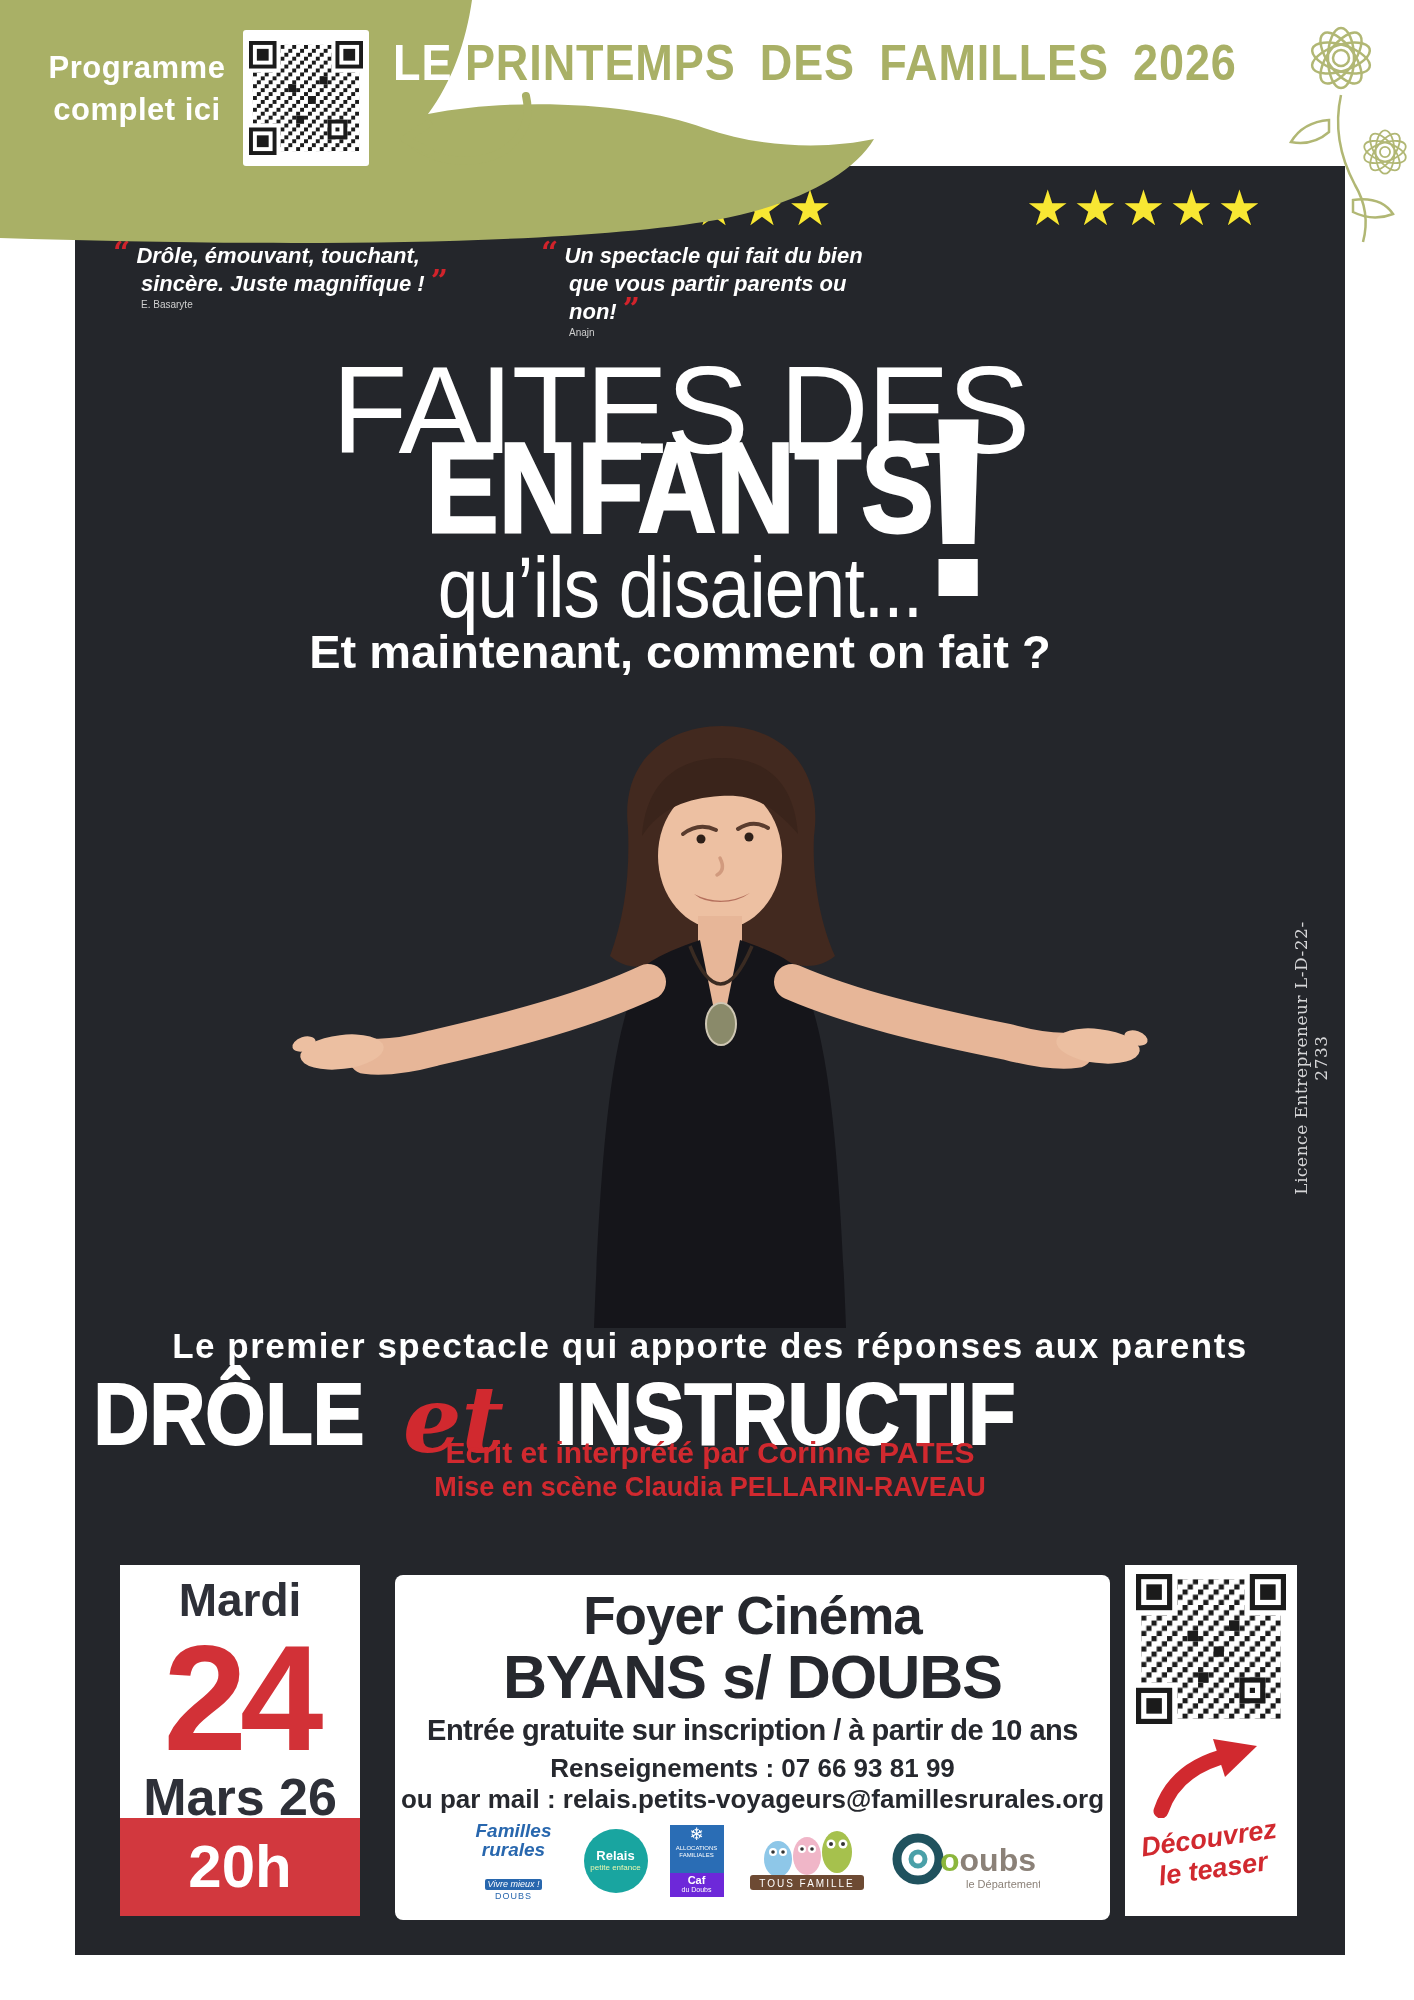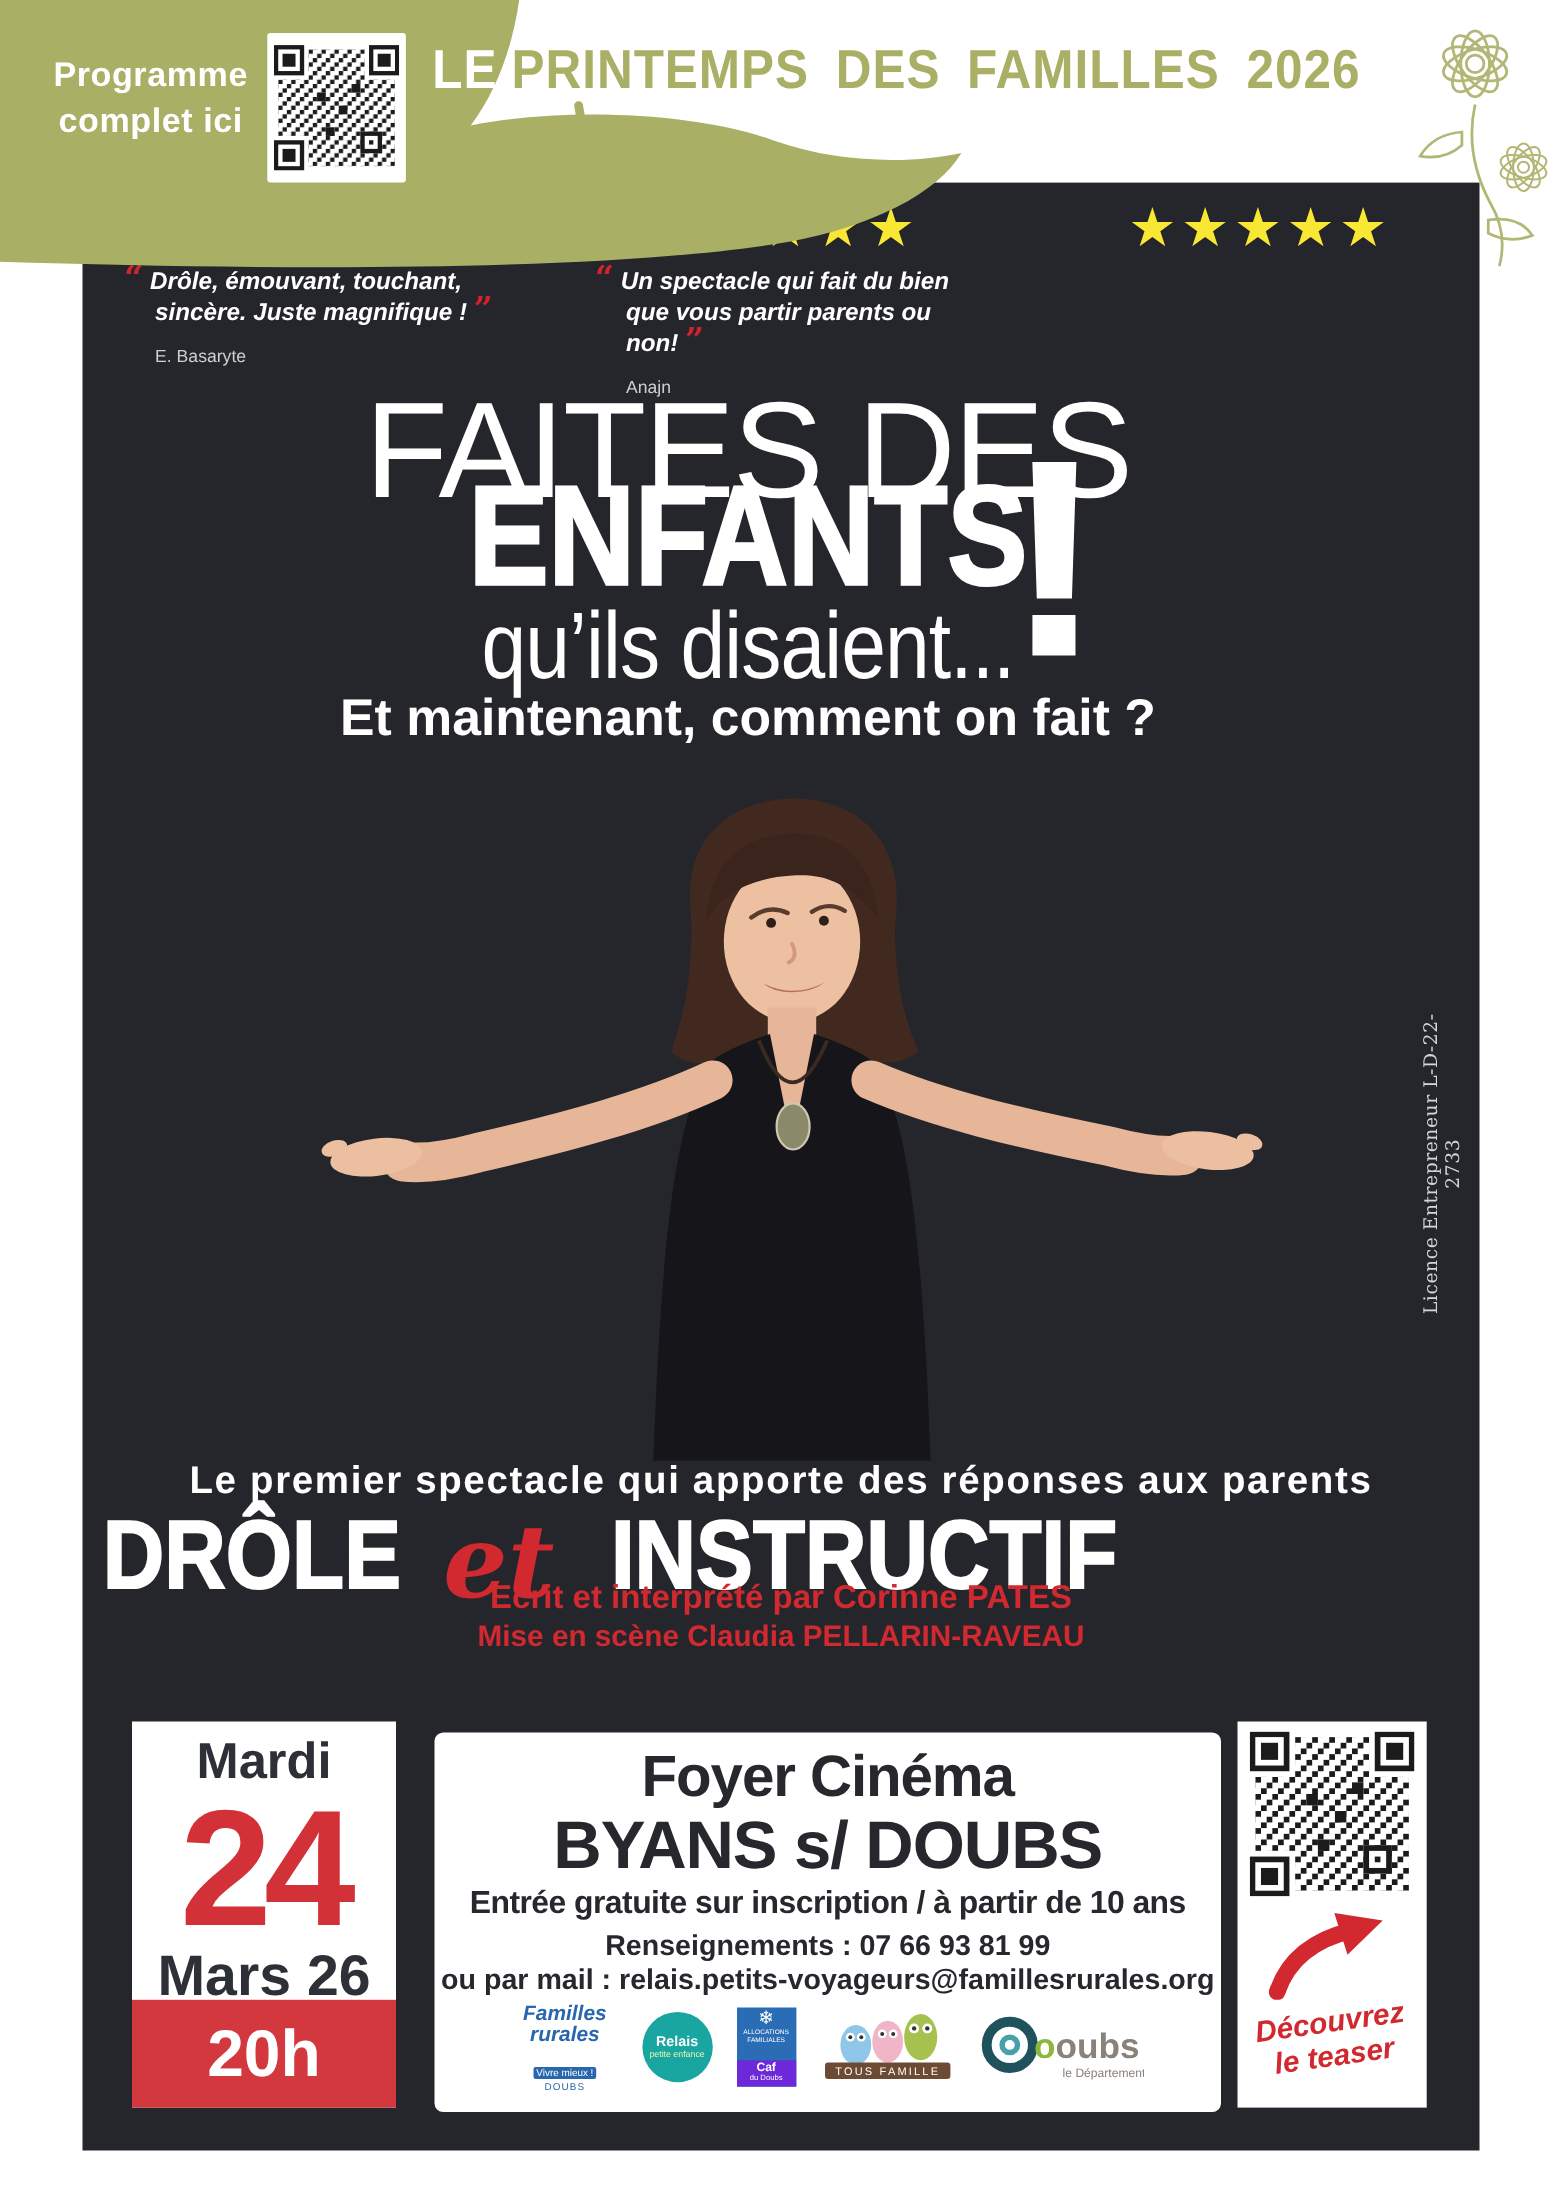--- a/index.html
+++ b/index.html
@@ -23,21 +23,21 @@
   .poster { position:absolute; left:75px; top:166px; width:1270px; height:1789px; background:#24262b; }
 
   
   .review { position:absolute; top:14px; color:#fff; }
   .rev1 { left:38px;  width:345px; }
   .rev2 { left:466px; width:350px; }
   .rev3 { left:893px; width:355px; }
   .stars { font-size:49px; line-height:56px; color:#f8e733; text-align:center; letter-spacing:4px; text-shadow:0 0 1px #111; }
   .quote { font-size:22px; font-weight:bold; font-style:italic; line-height:1.28; margin-top:6px; padding-left:28px; text-indent:-28px; }
   .qmark { color:#d1232b; font-family:"DejaVu Serif", serif; font-weight:bold; font-size:30px; font-style:normal; line-height:0; }
-  .author { font-size:16px; font-weight:400; font-style:normal; color:#cfcfcf; margin-left:28px; margin-top:18px; }
+  .author { font-size:10px; font-weight:400; font-style:normal; color:#cfcfcf; margin-left:28px; margin-top:1px; }
   .author-inline { font-size:16px; font-weight:400; font-style:normal; color:#cfcfcf; }
 
   
   .tline { position:absolute; left:0; width:1210px; text-align:center; color:#fff; line-height:1; }
   .t1 { top:182px; font-size:124px; font-weight:400; letter-spacing:-2px; }
   .t2 { top:258px; font-size:128px; font-weight:800; letter-spacing:0px; transform:scaleX(0.85); -webkit-text-stroke:3px #fff; }
   .bang { position:absolute; left:842px; top:242px; font-size:250px; font-weight:800; color:#fff; line-height:0.8; -webkit-text-stroke:4px #fff; }
   .t3 { top:378px; font-size:86px; font-weight:400; transform:scaleX(0.85); letter-spacing:-1px; }
   .t4 { top:462px; font-size:47px; font-weight:700; letter-spacing:0px; }
 
@@ -65,21 +65,21 @@
   .v1 { margin-top:10px; font-size:53px; font-weight:800; letter-spacing:-1px; }
   .v2 { font-size:61px; font-weight:900; letter-spacing:-1px; margin-top:-4px; }
   .vinfo  { font-size:29px; font-weight:800; letter-spacing:-0.5px; margin-top:2px; }
   .vphone { font-size:26px; font-weight:800; margin-top:6px; }
   .vmail  { font-size:26px; font-weight:800; }
   .lrow { margin-top:6px; display:flex; justify-content:center; align-items:center; gap:22px; height:80px; }
 
   
   .lg-fr { width:96px; text-align:center; line-height:1; }
   .fr-name { color:#2867ae; font-size:19px; font-weight:700; font-style:italic; }
-  .fr-tag { background:#2867ae; color:#fff; font-size:9px; padding:1px 3px; display:inline-block; margin-top:20px; border-radius:2px;text-align:right; }
+  .fr-tag { background:#2867ae; color:#fff; font-size:9px; font-style:italic; padding:1px 3px; display:inline-block; margin-top:20px; border-radius:2px;text-align:right; }
   .fr-doubs { color:#2867ae; font-size:9px; margin-top:2px; letter-spacing:1px; }
   .lg-relais { width:64px; height:64px; border-radius:50%; background:#19a5a0; color:#fff; display:flex; flex-direction:column; justify-content:center; text-align:center; line-height:1.1; }
   .rl1 { font-size:13px; font-weight:800; } .rl2 { font-size:8px; color:#eaf7b0; }
   .lg-caf { width:54px; height:72px; background:#2a6db5; color:#fff; text-align:center; font-size:6px; line-height:1.2; display:flex; flex-direction:column; justify-content:flex-start; overflow:hidden; }
   .caf-flake { font-size:17px; line-height:20px; }
   .caf-band { margin-top:auto; background:#6d28d9; padding:2px 4px 3px; }
   .caf-band .c1 { font-size:11px; font-weight:800; line-height:1; } .caf-band .c2 { font-size:7px; }
 
   
   .qrbox { position:absolute; left:1050px; top:1399px; width:172px; height:351px; background:#fff; }

